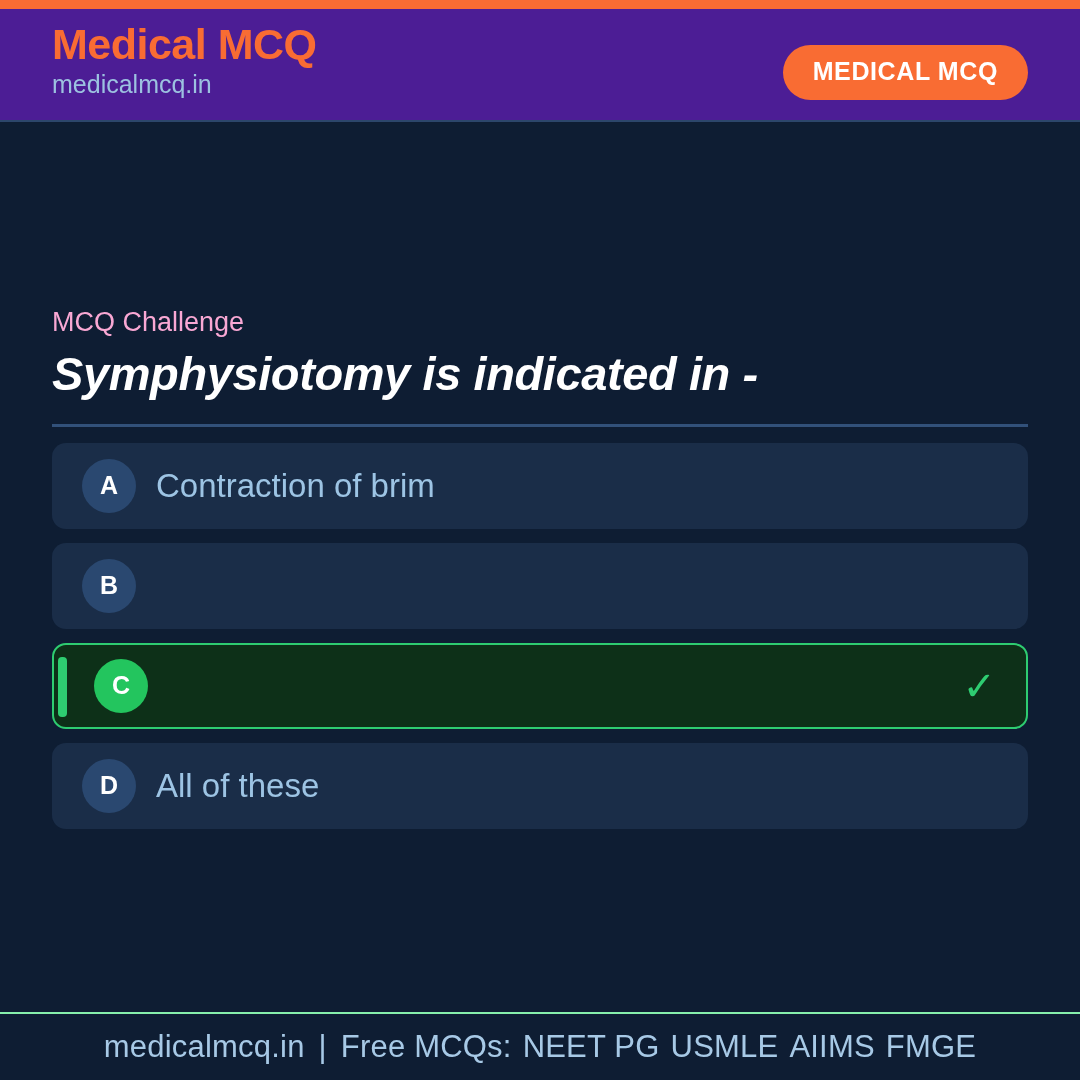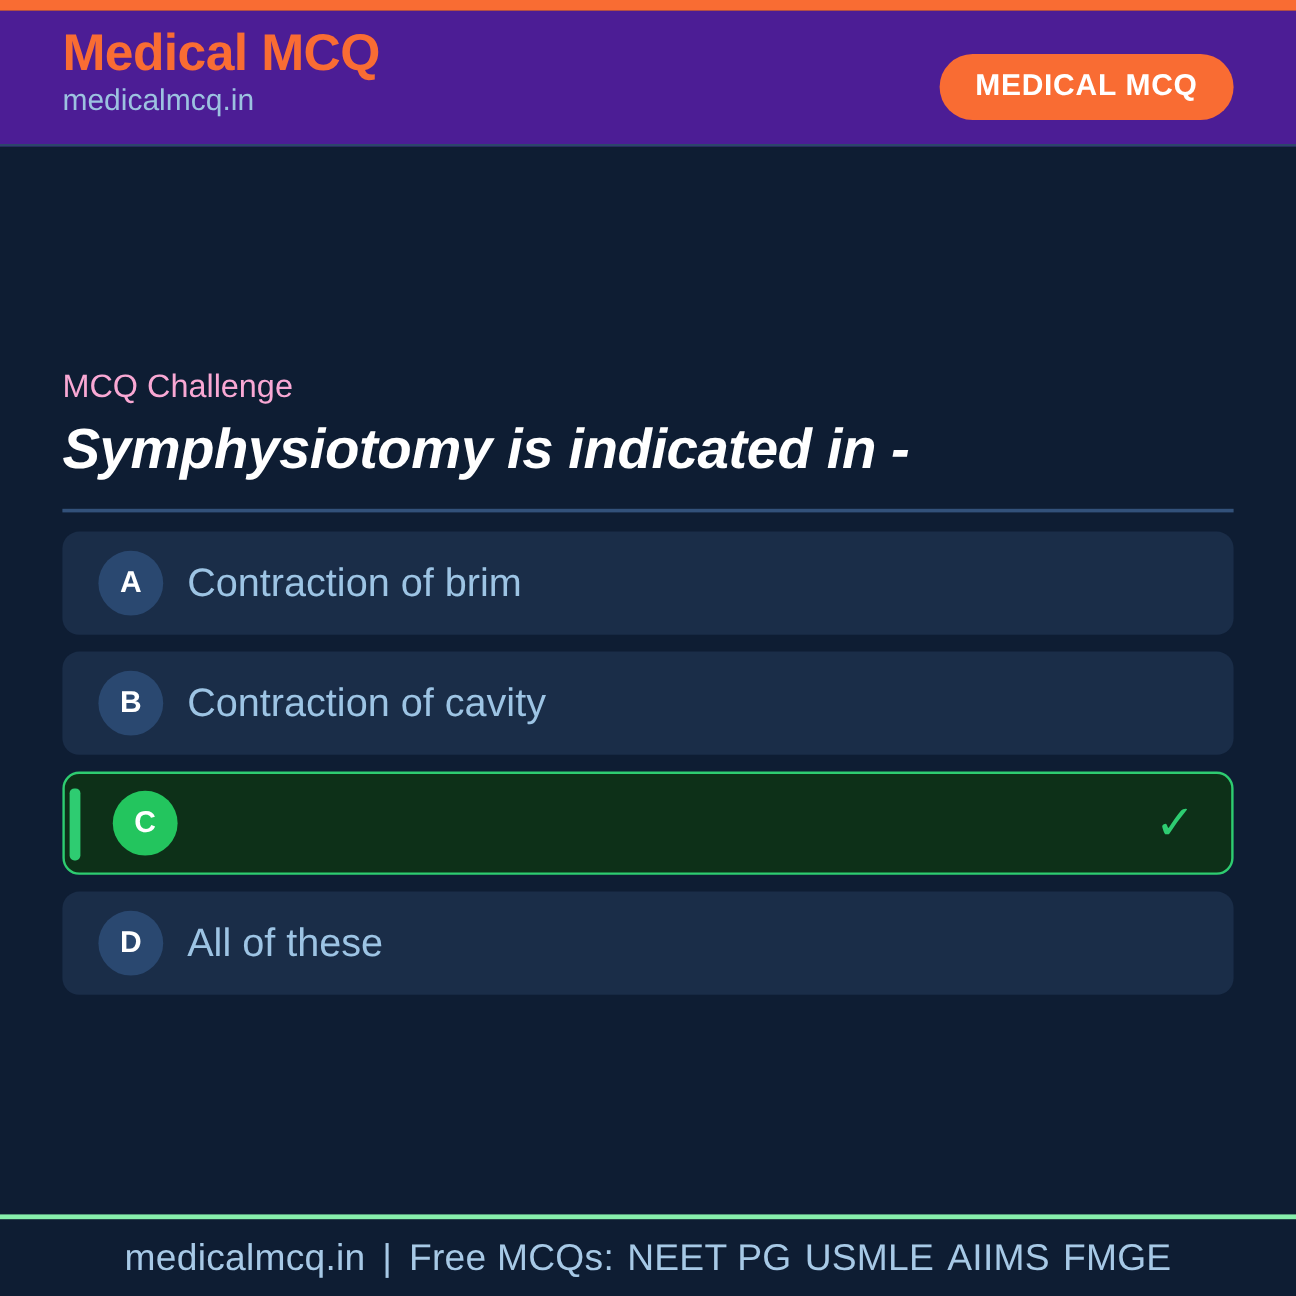--- a/index.html
+++ b/index.html
@@ -177,21 +177,21 @@
     line-height: 1;
   }
 
   
   .footer {
     position: absolute;
     bottom: 0; left: 0;
     width: 1080px;
     height: 68px;
     background: #0e1d33;
-    border-top: 4px solid #86efac;
+    border-top: 2px solid #86efac;
     display: flex;
     align-items: center;
     justify-content: center;
   }
   .footer-text {
     font-size: 31px;
     color: #a7c9e6;
     letter-spacing: 0.2px;
     white-space: nowrap;
   }
@@ -218,21 +218,20 @@
 
   <div class="options">
 
     <div class="option">
       <div class="option-badge">A</div>
       <div class="option-label">Contraction of brim</div>
     </div>
 
     <div class="option">
       <div class="option-badge">B</div>
-      <div class="option-label">Contraction of cavity</div>
     </div>
 
     <div class="option correct">
       <div class="accent-bar"></div>
       <div class="option-badge">C</div>
       <div class="check-icon">✓</div>
     </div>
 
     <div class="option">
       <div class="option-badge">D</div>

